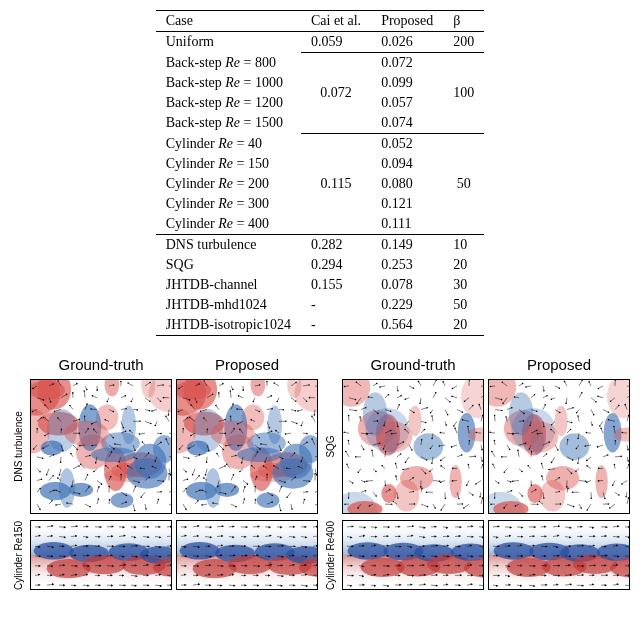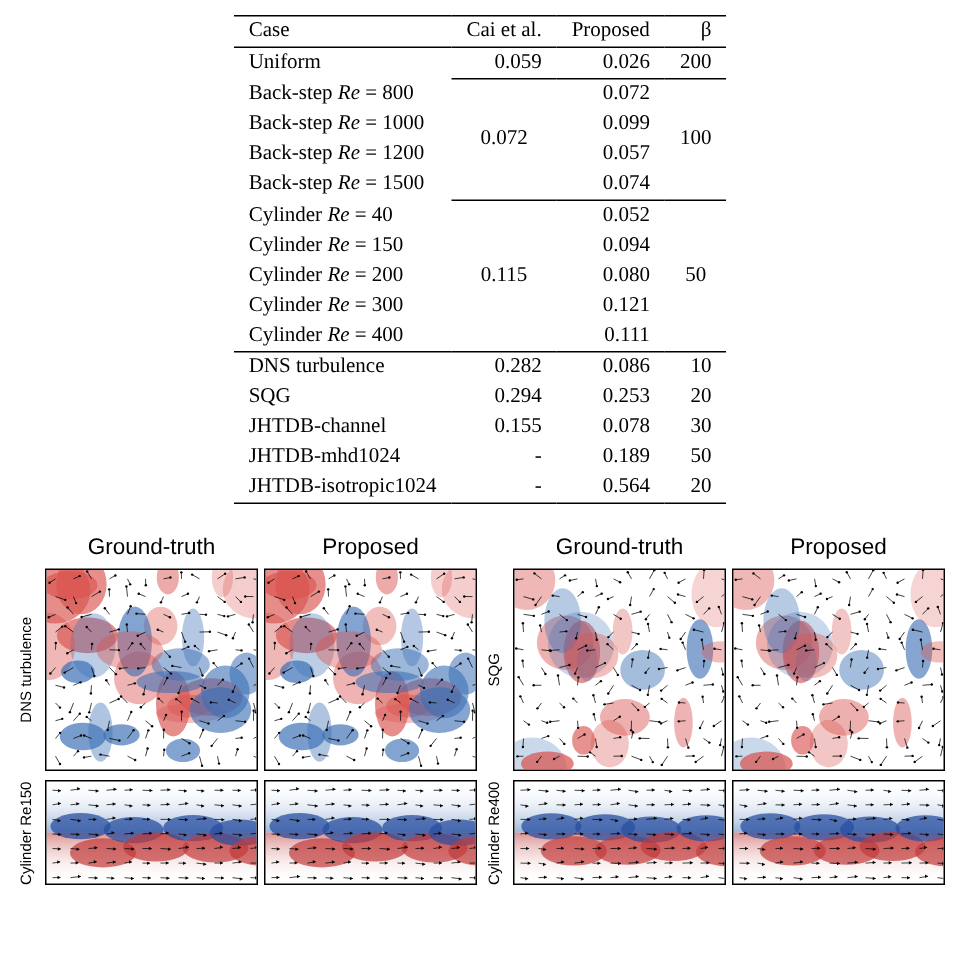--- a/index.html
+++ b/index.html
@@ -19,21 +19,21 @@
 table {
   border-collapse: collapse;
   font-size: 14px;
 }
 th, td {
   padding: 2px 10px;
   text-align: left;
   font-weight: normal;
 }
 th.num, td.num {
-  text-align: right;
+  text-align: left;
 }
 .top-border { border-top: 1px solid #000; }
 .bot-border { border-bottom: 1px solid #000; margin-top: 10px; }
 .mid-border td.num { border-top: 1px solid #000; margin-top: 17px; }
 td.grouped {
   vertical-align: middle;
   text-align: center;
   border-top: 1px solid #000;
 }
 .figure-container {
@@ -129,39 +129,39 @@
           <td>Cylinder <i>Re</i> = 300</td>
           <td class="num">0.121</td>
         </tr>
         <tr>
           <td>Cylinder <i>Re</i> = 400</td>
           <td class="num">0.111</td>
         </tr>
         <tr class="mid-border">
           <td style="border-top: 1px solid rgb(0, 0, 0);">DNS turbulence</td>
           <td class="num" style="border-top: 1px solid rgb(0, 0, 0);">0.282</td>
-          <td class="num" style="border-top: 1px solid rgb(0, 0, 0);">0.086</td>
+          <td class="num" style="border-top: 1px solid rgb(0, 0, 0);">0.149</td>
           <td class="num" style="border-top: 1px solid rgb(0, 0, 0);">10</td>
         </tr>
         <tr>
           <td>SQG</td>
           <td class="num">0.294</td>
           <td class="num">0.253</td>
           <td class="num">20</td>
         </tr>
         <tr>
           <td>JHTDB-channel</td>
           <td class="num">0.155</td>
           <td class="num">0.078</td>
           <td class="num">30</td>
         </tr>
         <tr>
           <td>JHTDB-mhd1024</td>
           <td class="num">-</td>
-          <td class="num">0.189</td>
+          <td class="num">0.229</td>
           <td class="num">50</td>
         </tr>
         <tr class="bot-border">
           <td style="border-bottom: 1px solid rgb(0, 0, 0);">JHTDB-isotropic1024</td>
           <td class="num" style="border-bottom: 1px solid rgb(0, 0, 0);">-</td>
           <td class="num" style="border-bottom: 1px solid rgb(0, 0, 0);">0.564</td>
           <td class="num" style="border-bottom: 1px solid rgb(0, 0, 0);">20</td>
         </tr>
       </tbody>
 </table>

